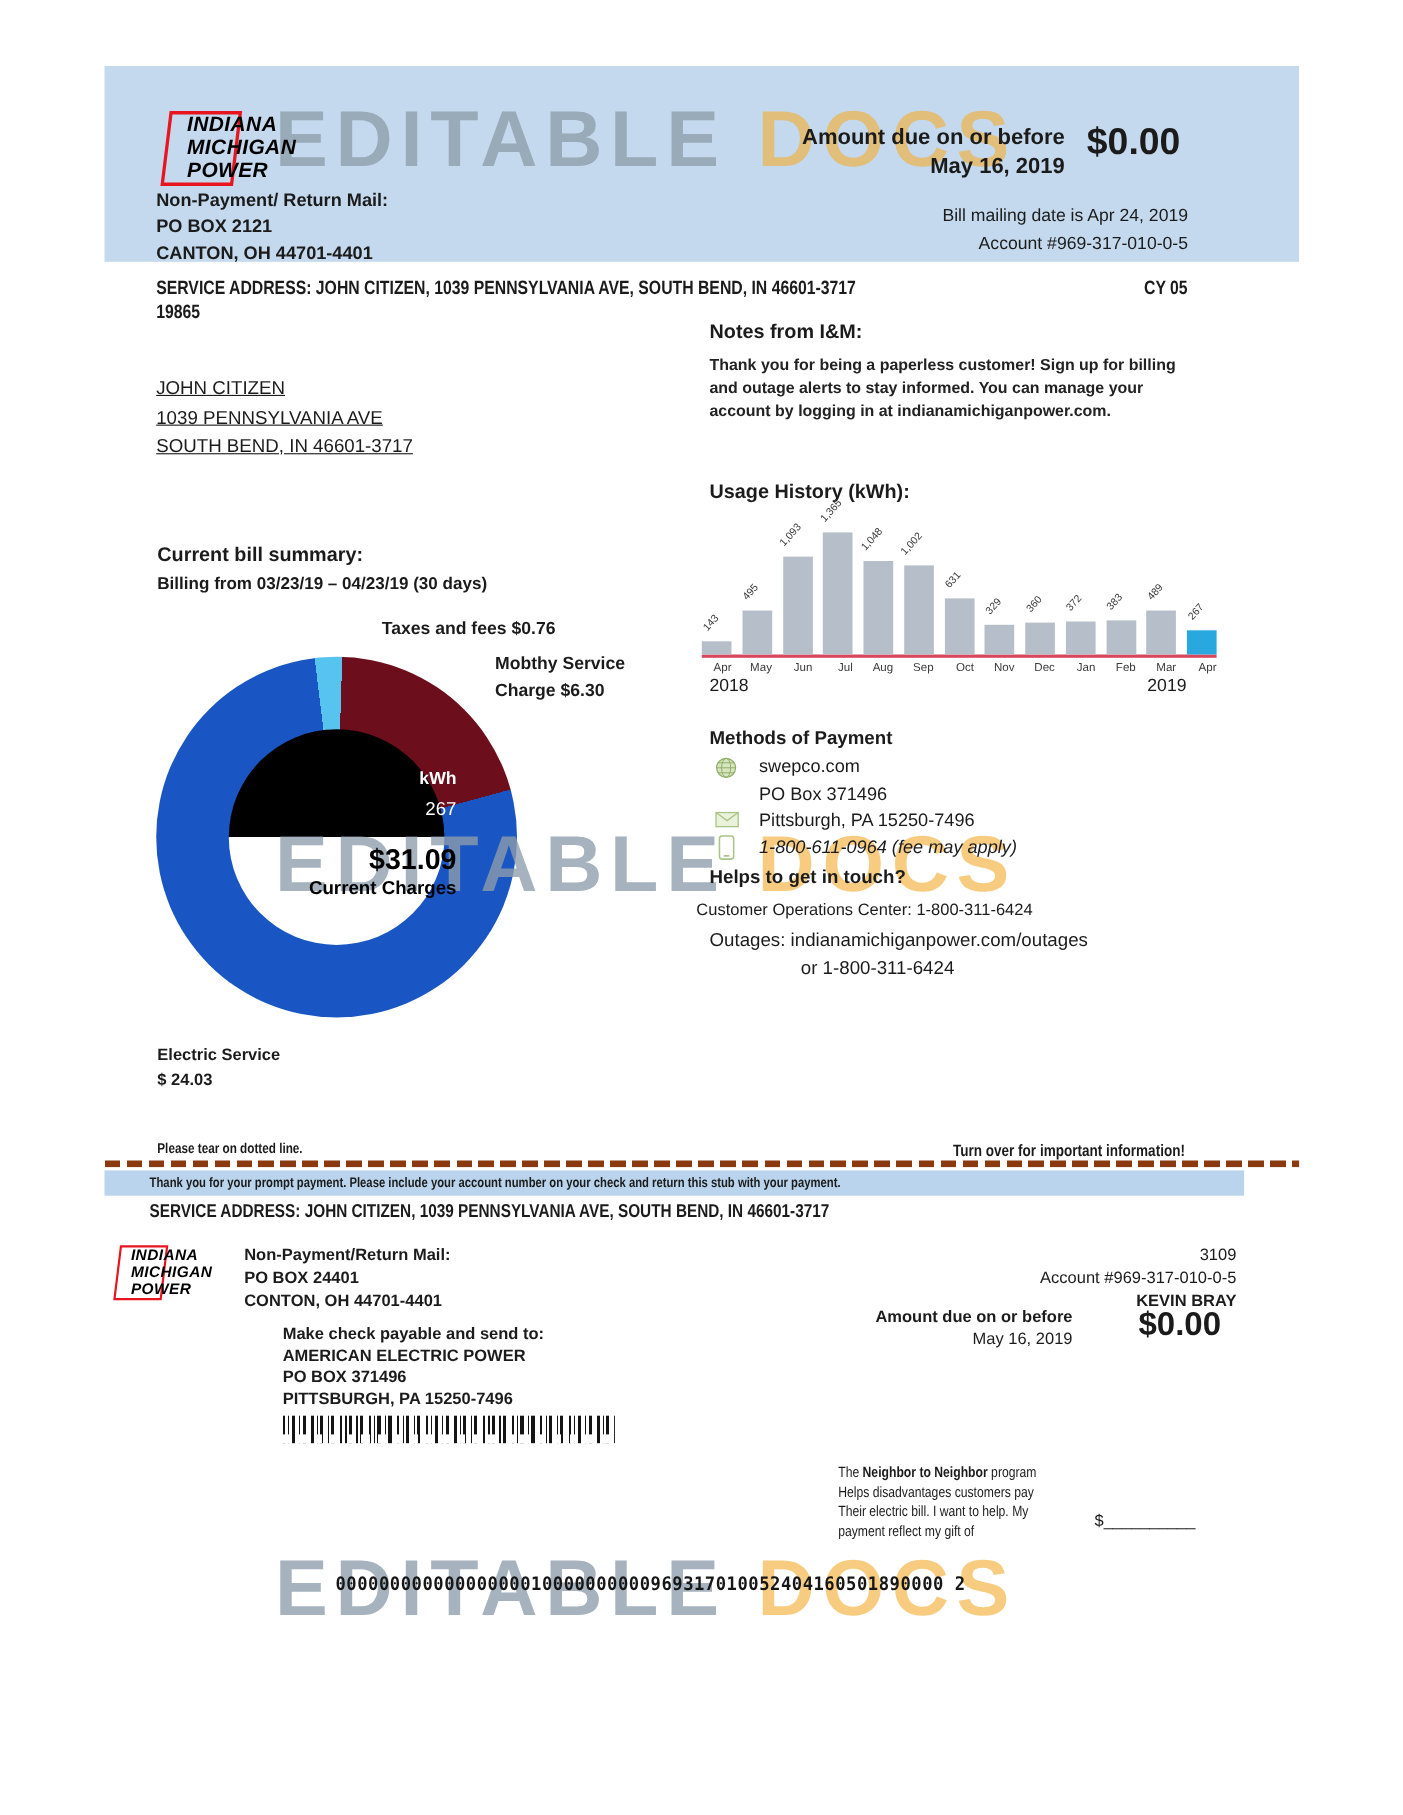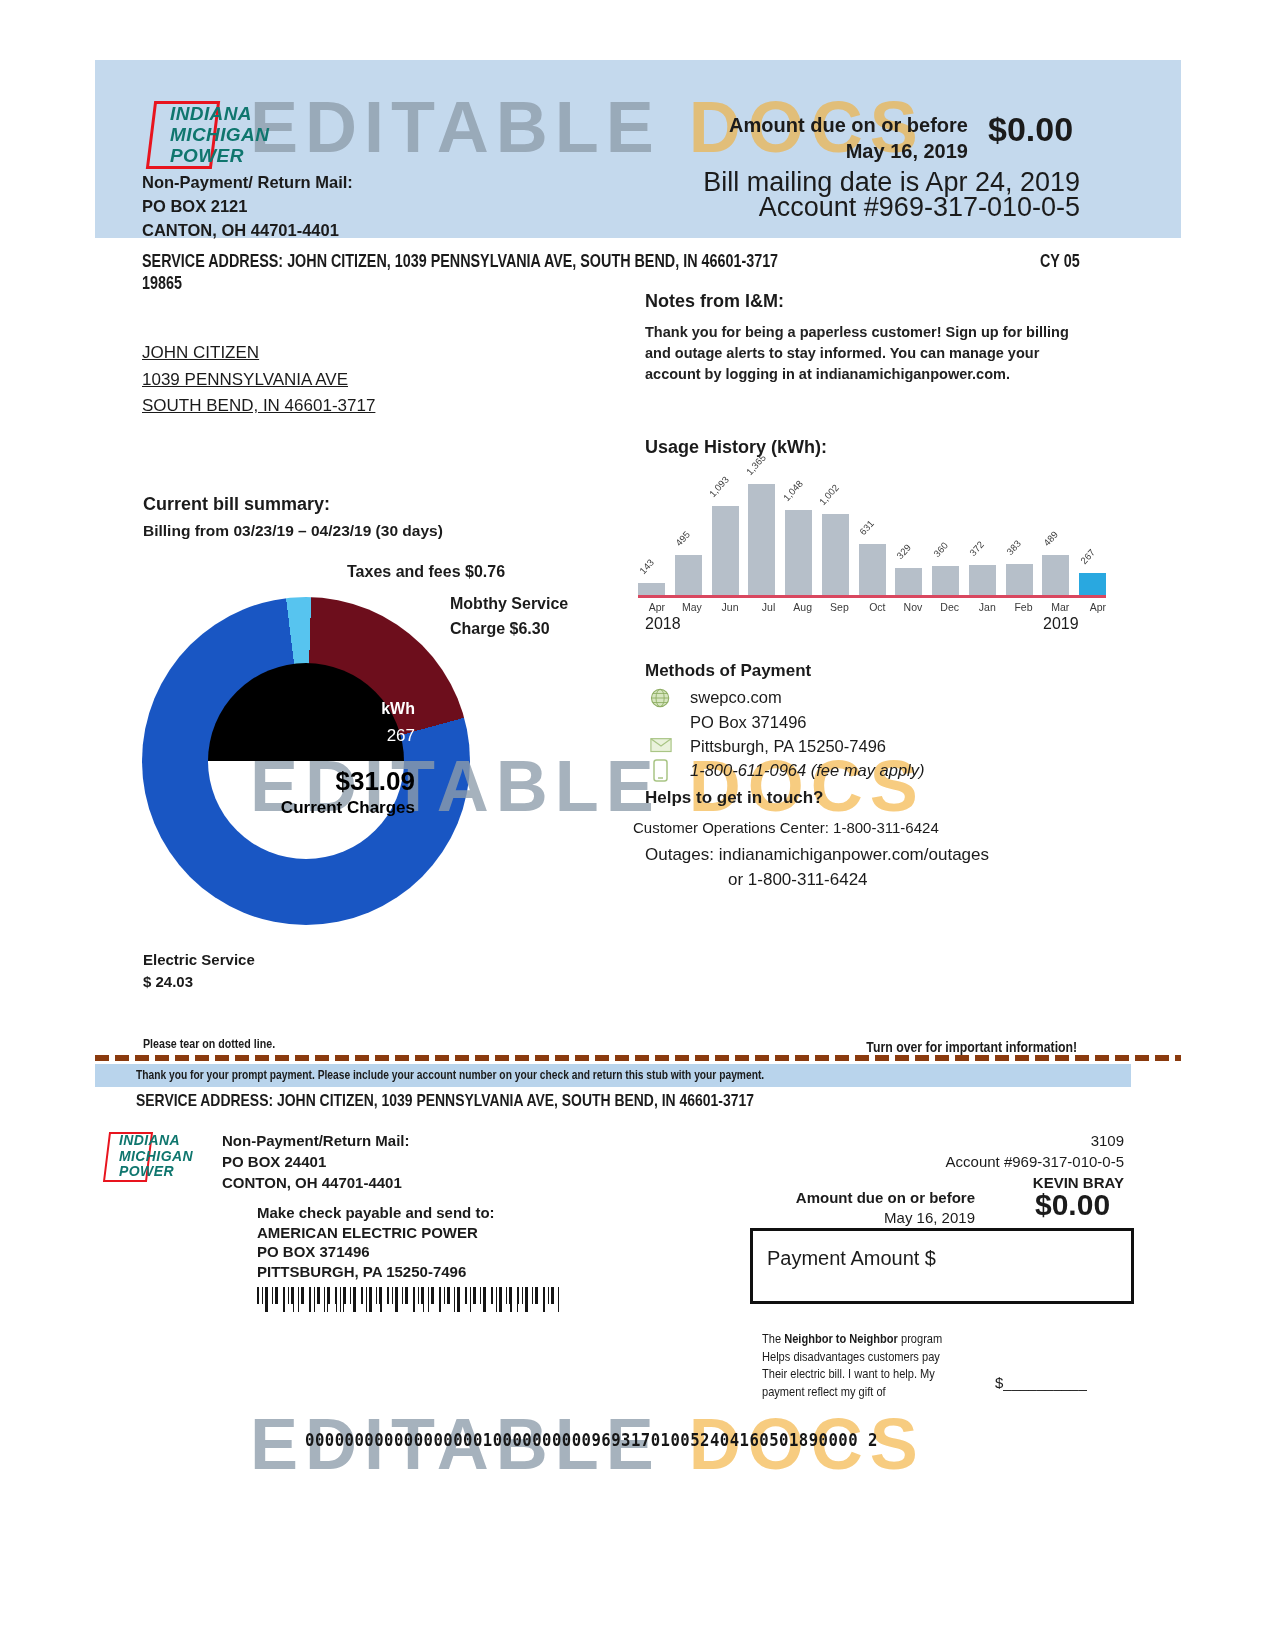--- a/index.html
+++ b/index.html
@@ -18,21 +18,21 @@
   
   .wm{z-index:2;font-weight:800;font-size:72px;letter-spacing:7px;white-space:nowrap;
       font-family:"Liberation Sans",sans-serif;}
   .wm .w1{color:#8e9dab;opacity:.78;}
   .wm .w2{color:#f3ae33;opacity:.62;margin-left:28px;}
 
   .z3{z-index:3;}
 
   
   .logo-red{position:absolute;border:3.5px solid #e8141e;transform:skewX(-7deg);background:transparent;}
-  .logo-text{position:absolute;font-style:italic;font-weight:800;color:#0f766e;letter-spacing:.4px;}
+  .logo-text{position:absolute;font-style:italic;font-weight:800;color:#000000;letter-spacing:.4px;}
 
   
   #usage-bars{display:flex;justify-content:space-between;align-items:flex-end;
               height:125px;border-bottom:3px solid #d9475f;}
   #usage-months{display:flex;justify-content:space-between;margin-top:3px;}
   .bar-col{position:relative;width:27px;display:flex;justify-content:center;align-items:flex-end;height:100%;}
   .bar{width:27px;}
   .bar-value{position:absolute;left:50%;font-size:9.5px;color:#3a3a3a;white-space:nowrap;
              transform:translateX(-42%) rotate(-48deg);transform-origin:left bottom;}
   .month-cell{width:27px;text-align:right;font-size:10.5px;color:#3a3a3a;}
@@ -95,21 +95,21 @@
     <div>Non-Payment/ Return Mail:</div>
     <div>PO BOX 2121</div>
     <div>CANTON, OH 44701-4401</div>
   </div>
 
   <div class="abs z3 r sb" style="right:307px;top:112px;font-size:20px;line-height:26px;">
     <div>Amount due on or before</div>
     <div>May 16, 2019</div>
   </div>
   <div class="abs z3 b" style="left:988px;top:110px;font-size:34px;">$0.00</div>
-  <div class="abs z3 r" style="right:195px;top:170px;font-size:27px;line-height:25px;">
+  <div class="abs z3 r" style="right:195px;top:184px;font-size:16px;line-height:25px;">
     <div>Bill mailing date is Apr 24, 2019</div>
     <div>Account #969-317-010-0-5</div>
   </div>
 
   <div class="abs z3 sb cond" style="left:142px;top:251px;font-size:17.5px;">SERVICE ADDRESS: JOHN CITIZEN, 1039 PENNSYLVANIA AVE, SOUTH BEND, IN 46601-3717</div>
   <div class="abs z3 sb cond" style="left:1040px;top:251px;font-size:17.5px;">CY 05</div>
   <div class="abs z3 sb cond" style="left:142px;top:273px;font-size:17.5px;">19865</div>
 
   <div class="abs z3" style="left:142px;top:340px;font-size:17px;line-height:26.5px;font-weight:500;text-decoration:underline;">
     <div>JOHN CITIZEN</div>
@@ -279,23 +279,20 @@
     <div>3109</div>
     <div>Account #969-317-010-0-5</div>
     <div class="sb">KEVIN BRAY</div>
   </div>
   <div class="abs z3 r sb" style="right:300px;top:1188px;font-size:15px;line-height:20px;">
     <div>Amount due on or before</div>
     <div style="font-weight:400;">May 16, 2019</div>
   </div>
   <div class="abs z3 b" style="left:1035px;top:1188px;font-size:30px;">$0.00</div>
 
-  <div id="payment-box" class="abs z3">
-    <div style="margin:16px 0 0 14px;font-size:20px;">Payment Amount $</div>
-  </div>
 
   <div class="abs z3 cond" style="left:762px;top:1330px;font-size:13.5px;line-height:17.5px;width:300px;">
     <div><span>The </span><span class="b">Neighbor to Neighbor</span><span> program</span></div>
     <div>Helps disadvantages customers pay</div>
     <div>Their electric bill. I want to help. My</div>
     <div>payment reflect my gift of</div>
   </div>
   <div class="abs z3" style="left:995px;top:1374px;font-size:15px;">$__________</div>
 
   <div id="micr" class="abs z3" style="left:305px;top:1430px;">00000000000000000010000000000969317010052404160501890000 2</div>

